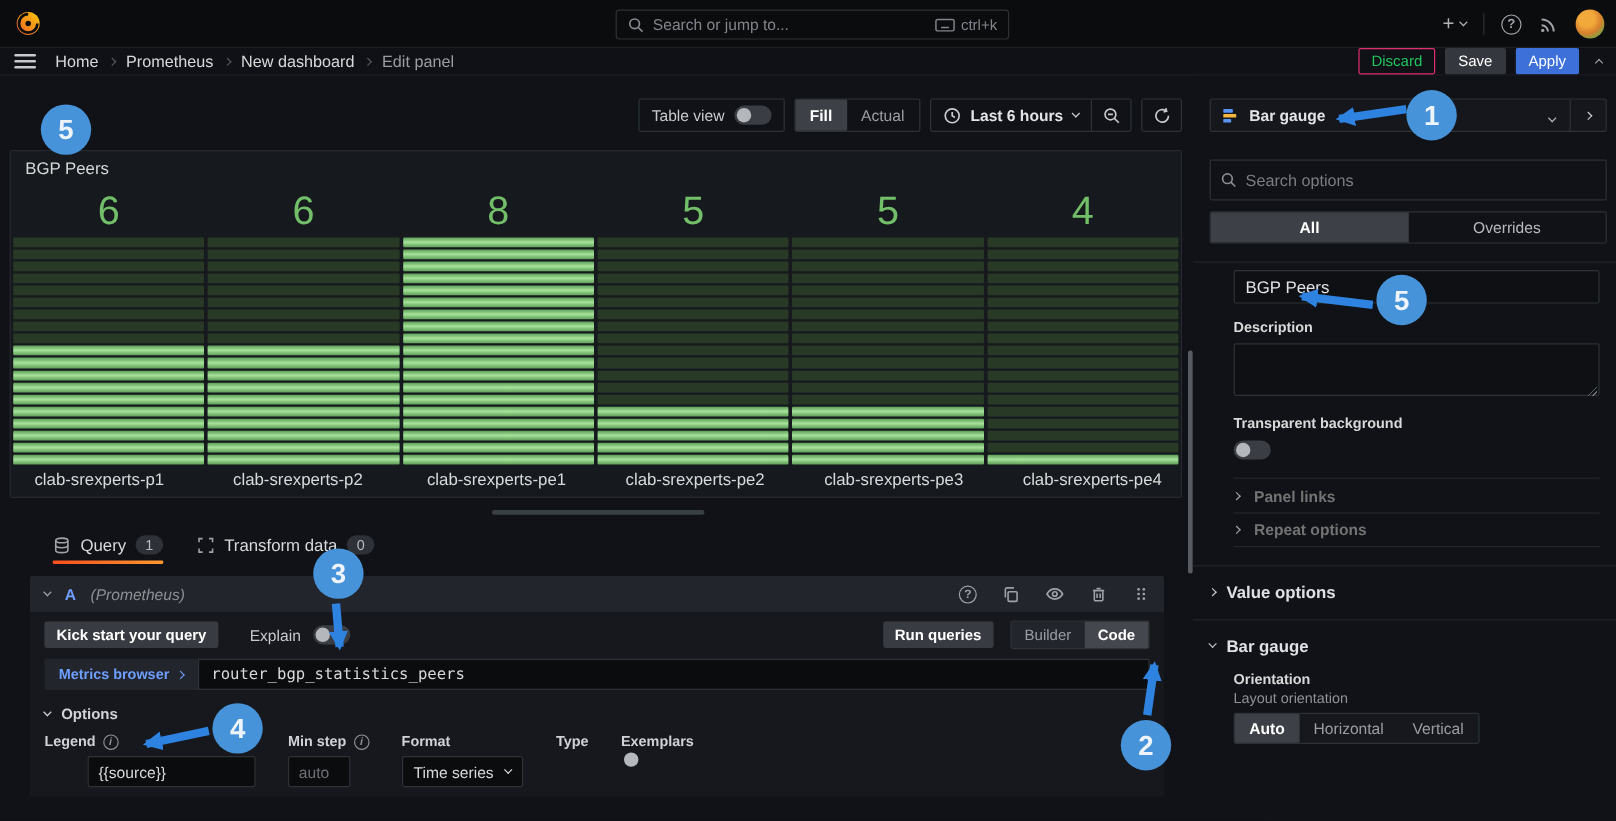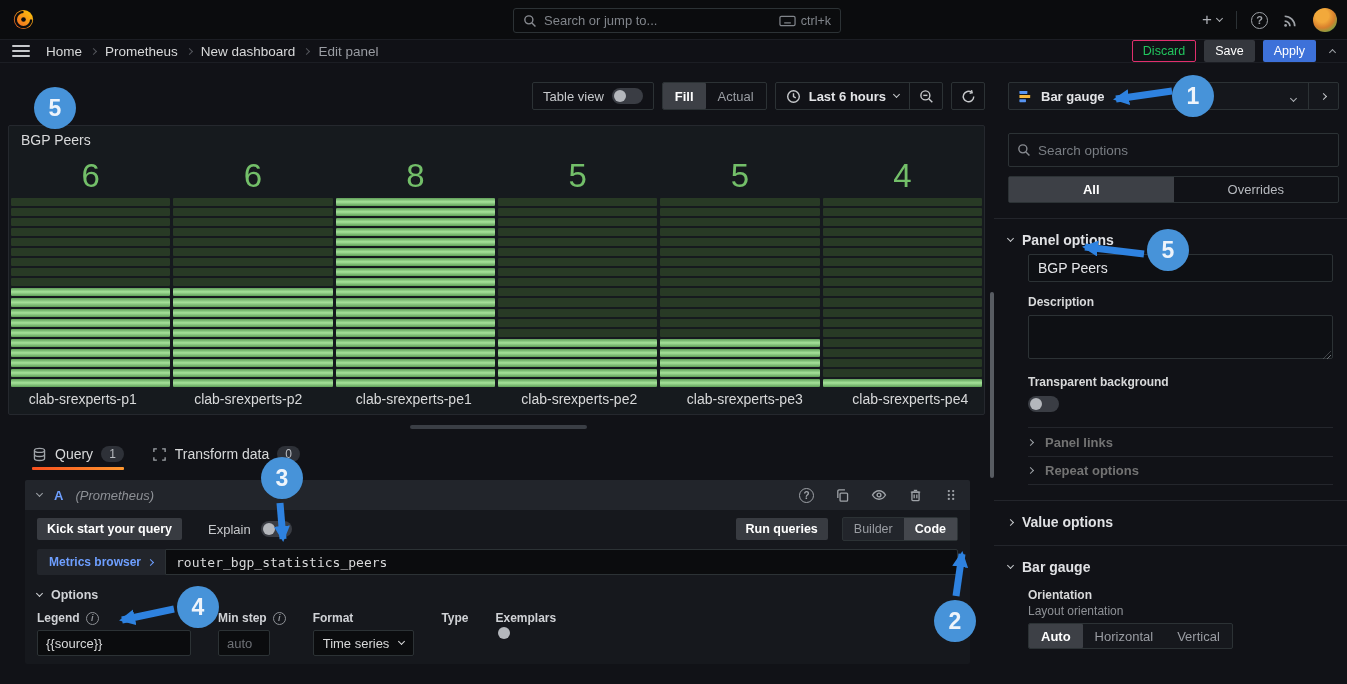--- a/index.html
+++ b/index.html
@@ -74,21 +74,21 @@
   .lcd-cell { flex:1; border-radius:1px; }
   .lcd-cell.unlit { background:#283a25; }
   .lcd-cell.lit { background:linear-gradient(180deg,#5f9f58 0%,#a6e29a 48%,#5f9f58 100%); }
   .bar-labels-row { display:flex; gap:18px; height:27px; align-items:center; padding-bottom:3px; }
   .bar-label { flex:1; text-align:center; font-size:14px; color:#d8d9da; }
 
   .resize-handle { position:absolute; left:410px; top:425px; width:177px; height:4px; border-radius:2px; background:#3a3e45; cursor:row-resize; }
   .vscroll-thumb { position:absolute; left:990px; top:292px; width:4px; height:186px; border-radius:2px; background:#585c62; cursor:pointer; }
 
   
-  .tabsbar { position:absolute; left:32px; top:440px; height:28px; display:flex; gap:28px; align-items:center; }
+  .tabsbar { position:absolute; left:44px; top:440px; height:28px; display:flex; gap:28px; align-items:center; }
   .tab { position:relative; display:flex; align-items:center; gap:8px; height:28px; font-size:14px; color:#d8d9da; cursor:pointer; }
   .tab .ticon { color:#9fa3a8; display:flex; }
   .tab.active::after { content:""; position:absolute; left:0; right:0; bottom:-2px; height:3px;
     background:linear-gradient(90deg,#f9501e,#ff9830); border-radius:1px; }
 
   
   .qcard { position:absolute; left:25px; top:480px; width:945px; height:184px; background:#16181d; border-radius:2px; }
   .qhead { height:30px; background:#22252b; border-radius:2px 2px 0 0; display:flex; align-items:center; gap:12px; padding:0 12px; }
   .qhead .refid { color:#6e9fff; font-weight:bold; font-size:13px; }
   .qhead .ds { color:#8e9196; font-style:italic; font-size:13px; }
@@ -522,21 +522,21 @@
     <div class="opt-header">
       <i class="chev down"></i>
       <span>Options</span>
     </div>
     <div class="fields">
       <div class="field">
         <label>
           <span>Legend</span>
           <span class="info">i</span>
         </label>
-        <input class="tinput" style="width: 154px;" value="{{source}}">
+        <input class="tinput" style="width: 140px; margin-left: 36px;" value="{{source}}">
       </div>
       <div class="field">
         <label>
           <span>Min step</span>
           <span class="info">i</span>
         </label>
         <input class="tinput" style="width: 52px;" placeholder="auto">
       </div>
       <div class="field">
         <label>
@@ -589,24 +589,20 @@
     <input placeholder="Search options" style="">
   </div>
 
   <div class="filter-tabs">
     <span class="ftab sel">All</span>
     <span class="ftab">Overrides</span>
   </div>
 
   <div class="side-divider"></div>
 
-  <div class="sect-head">
-    <i class="chev down"></i>
-      <span>Panel options</span>
-  </div>
   <div class="sect-body">
     <input class="side-input" value="BGP Peers" style="">
     <div class="flabel">Description</div>
     <div class="ta-wrap">
       <textarea class="side-textarea" style=""></textarea>
       <span class="ta-corner"></span>
     </div>
     <div class="flabel">Transparent background</div>
     <span class="toggle" style="margin-top:7px; display:block;"></span>
     <div class="sub-rows">

